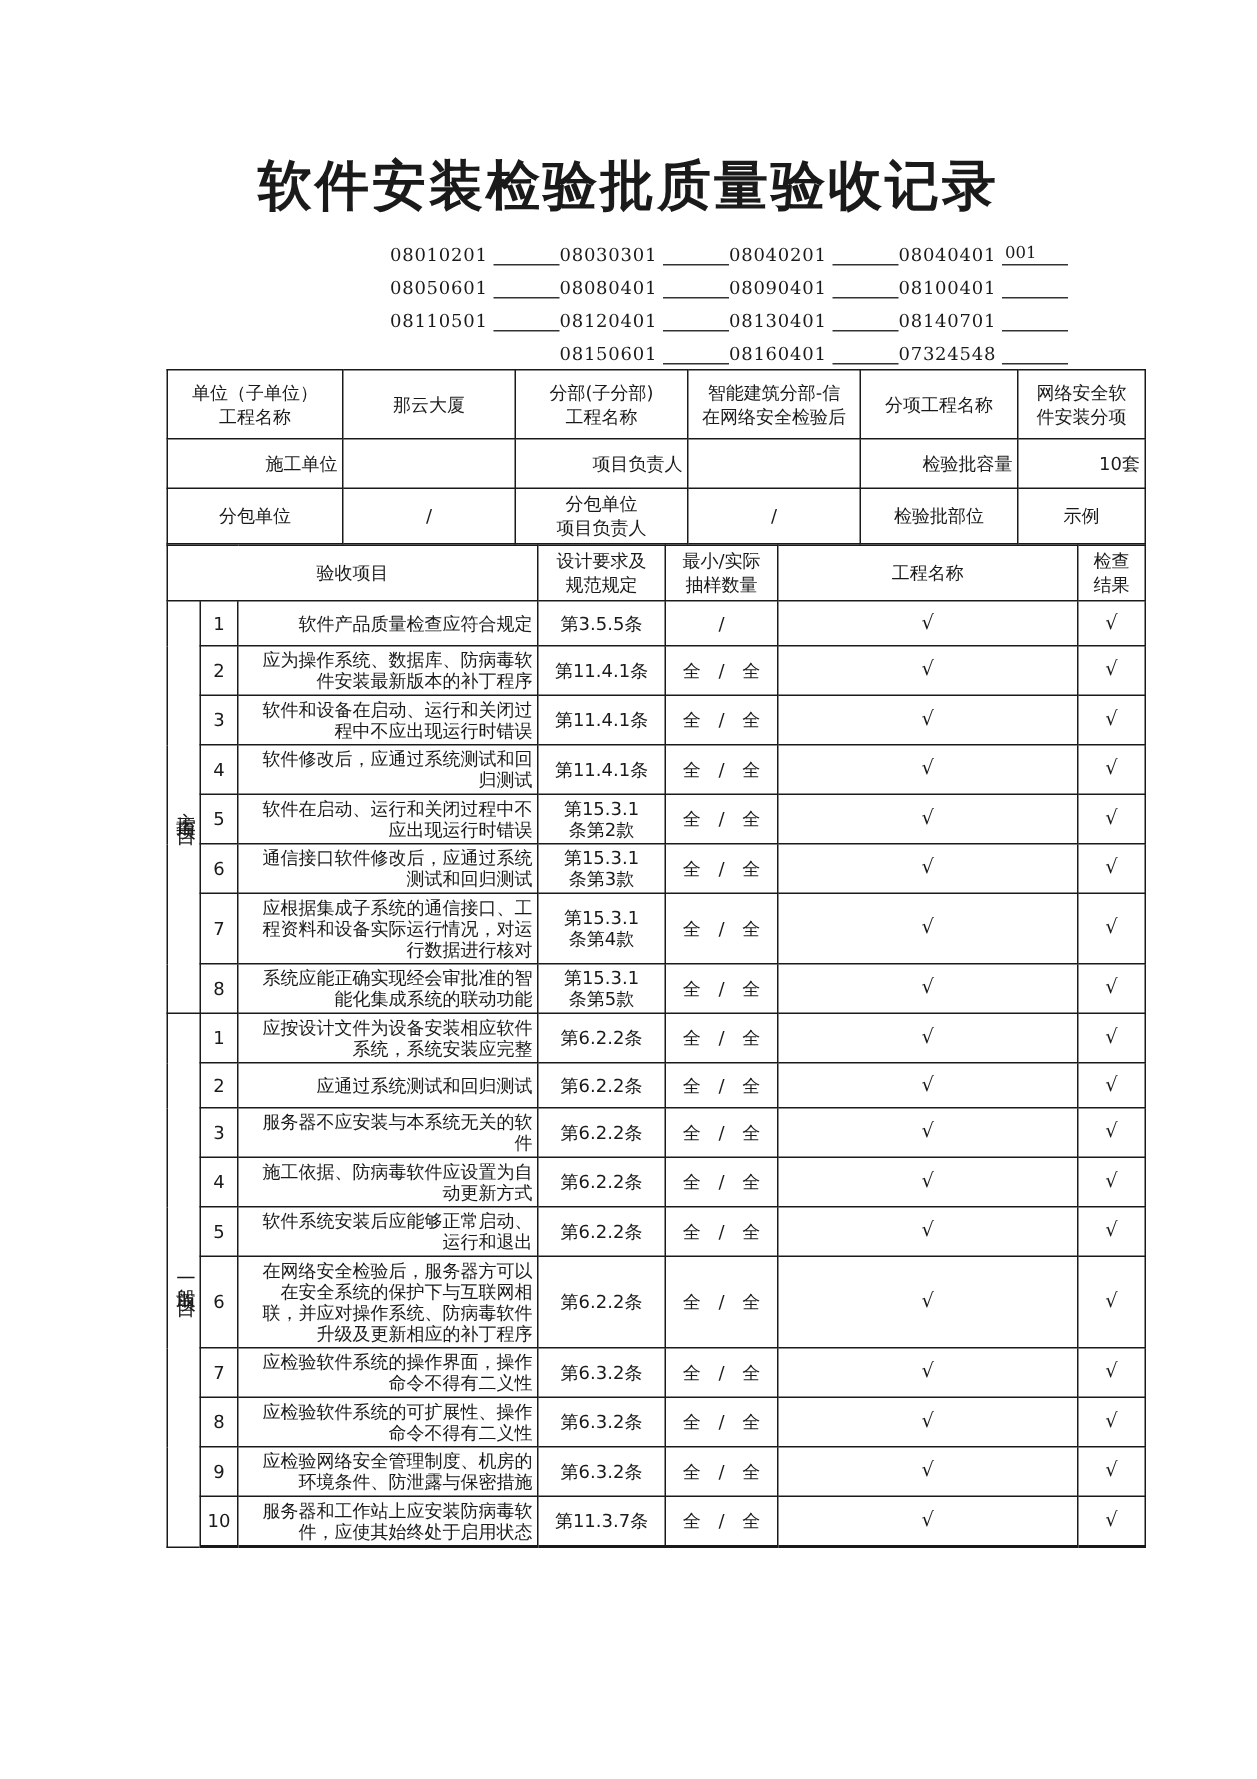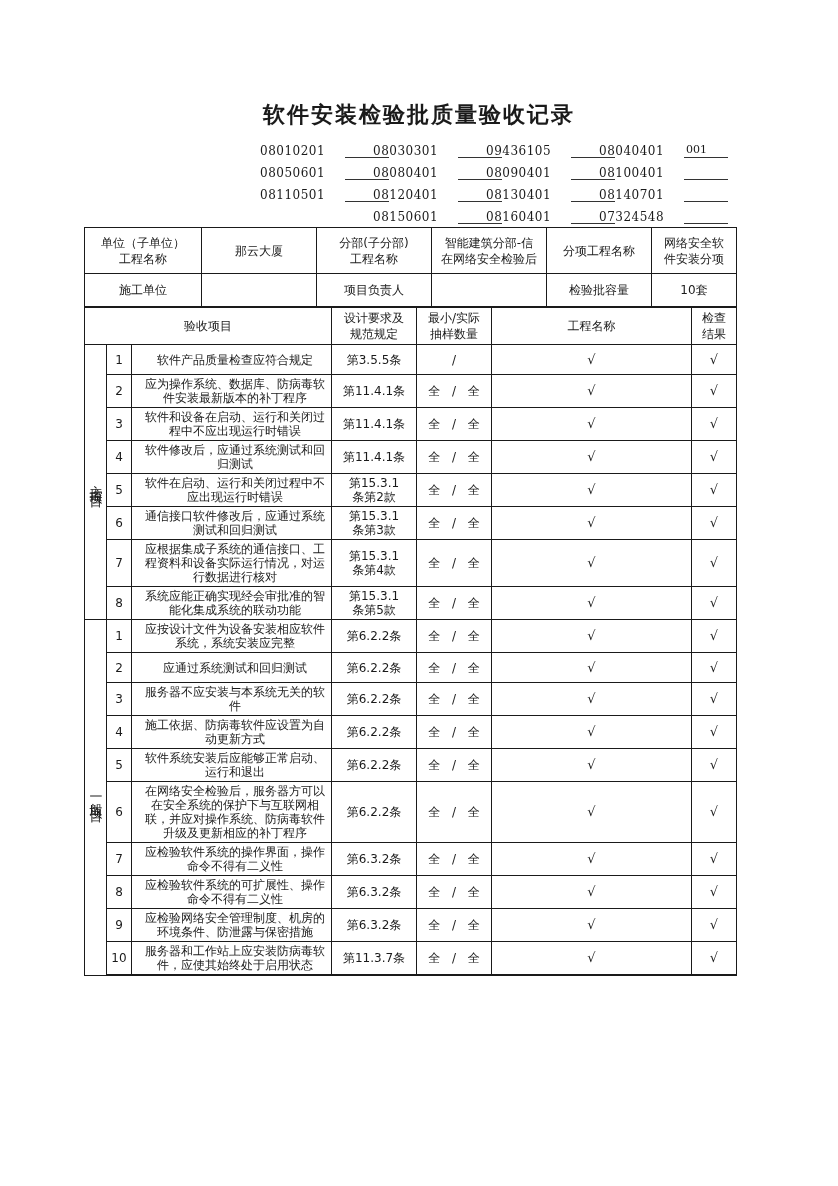--- a/index.html
+++ b/index.html
@@ -4,69 +4,69 @@
 <style>
   * { box-sizing: border-box; }
   html, body { margin: 0; padding: 0; background: #ffffff; }
   .page {
     width: 838px; height: 1186px; position: relative;
     background: #ffffff; color: #1a1a1a; overflow: hidden;
     font-family: "DejaVu Sans", "Liberation Sans", sans-serif;
   }
   .doc-title {
     margin: 0; padding-top: 100px; text-align: center;
-    font-size: 22px; font-weight: bold; letter-spacing: 2px;
+    font-size: 36px; font-weight: bold; letter-spacing: 2px;
   }
   
   .codes {
     margin: 13px 0 0 260px;
     display: grid; grid-template-columns: repeat(4, 113px);
     row-gap: 4px; font-size: 12px;
     font-family: "DejaVu Serif", "Liberation Serif", serif;
   }
   .code-cell { height: 18px; white-space: nowrap; text-decoration: underline; }
   .code-num { display: inline-block; letter-spacing: 0.5px; }
   .code-line {
-    display: inline-block; width: 44px; height: 15px; margin-left: 20px;
+    display: inline-block; width: 44px; height: 15px; margin-left: 4px;
     border-bottom: 1px solid #333; vertical-align: bottom;
     font-size: 11px; padding-left: 2px; line-height: 14px;
   }
   
-  table { border-collapse: collapse; table-layout: fixed; width: 652px; margin-left: 84px; }
+  table { border-collapse: collapse; table-layout: fixed; width: 652px; margin-left: 111px; }
   td {
     border: 1px solid #1a1a1a; text-align: center; vertical-align: middle;
     font-size: 12px; line-height: 16px; padding: 2px 3px; white-space: pre-line;
     overflow: hidden;
   }
   .info tr:nth-child(1) td { height: 46px; }
-  .info tr:nth-child(2) td { height: 33px; }
+  .info tr:nth-child(2) td { height: 33px; text-align: right; }
   .info tr:nth-child(3) td { height: 36px; }
   .info tr:nth-child(4) td { height: 45px; }
   .check thead td { height: 34px; }
   .check tbody td { height: 30px; line-height: 14px; }
-  .check td.item { text-align: center; padding-left: 10px; }
+  .check td.item { text-align: right; padding-left: 10px; }
   .check td.vlabel {
     writing-mode: vertical-rl; text-orientation: upright;
     letter-spacing: 4px; font-size: 13px; padding: 8px 1px;
   }
   .check td.sample { word-spacing: 8px; }
   .check td.record, .check td.result { font-size: 13px; font-style: italic; }
   .check tbody tr.last td { border-bottom-width: 2px; }
 </style>
 </head>
 <body>
 
 <div class="page">
 
   <h1 class="doc-title">软件安装检验批质量验收记录</h1>
 
   <div class="codes" id="codes">
       <div class="code-cell"><span class="code-num">08010201</span><span class="code-line"></span></div>
       <div class="code-cell"><span class="code-num">08030301</span><span class="code-line"></span></div>
-      <div class="code-cell"><span class="code-num">09436105</span><span class="code-line"></span></div>
+      <div class="code-cell"><span class="code-num">08040201</span><span class="code-line"></span></div>
       <div class="code-cell"><span class="code-num">08040401</span><span class="code-line">001</span></div>
       <div class="code-cell"><span class="code-num">08050601</span><span class="code-line"></span></div>
       <div class="code-cell"><span class="code-num">08080401</span><span class="code-line"></span></div>
       <div class="code-cell"><span class="code-num">08090401</span><span class="code-line"></span></div>
       <div class="code-cell"><span class="code-num">08100401</span><span class="code-line"></span></div>
       <div class="code-cell"><span class="code-num">08110501</span><span class="code-line"></span></div>
       <div class="code-cell"><span class="code-num">08120401</span><span class="code-line"></span></div>
       <div class="code-cell"><span class="code-num">08130401</span><span class="code-line"></span></div>
       <div class="code-cell"><span class="code-num">08140701</span><span class="code-line"></span></div>
       <div class="code-cell"></div>
@@ -97,20 +97,29 @@
       <td>网络安全软
 件安装分项</td>
     </tr>
     <tr>
       <td>施工单位</td>
       <td></td>
       <td>项目负责人</td>
       <td></td>
       <td>检验批容量</td>
       <td>10套</td>
+    </tr>
+    <tr>
+      <td>分包单位</td>
+      <td>/</td>
+      <td>分包单位
+项目负责人</td>
+      <td>/</td>
+      <td>检验批部位</td>
+      <td>示例</td>
     </tr>
   </tbody>
     </table>
 
   <table class="check">
     <colgroup>
       <col style="width:22px">
         <col style="width:25px">
         <col style="width:200px">
       <col style="width:85px">

